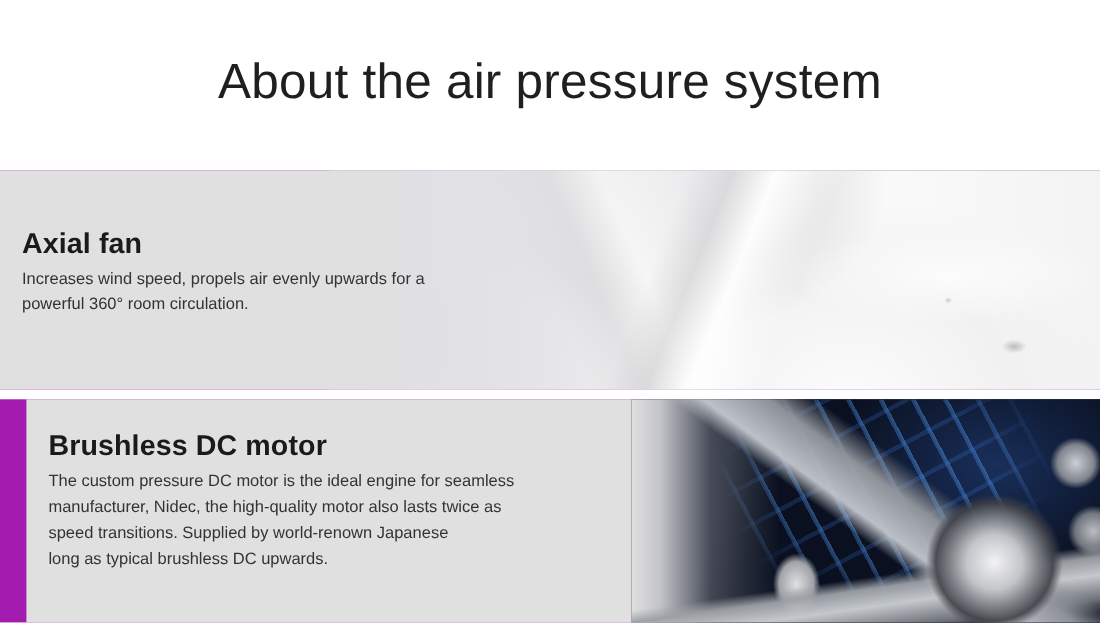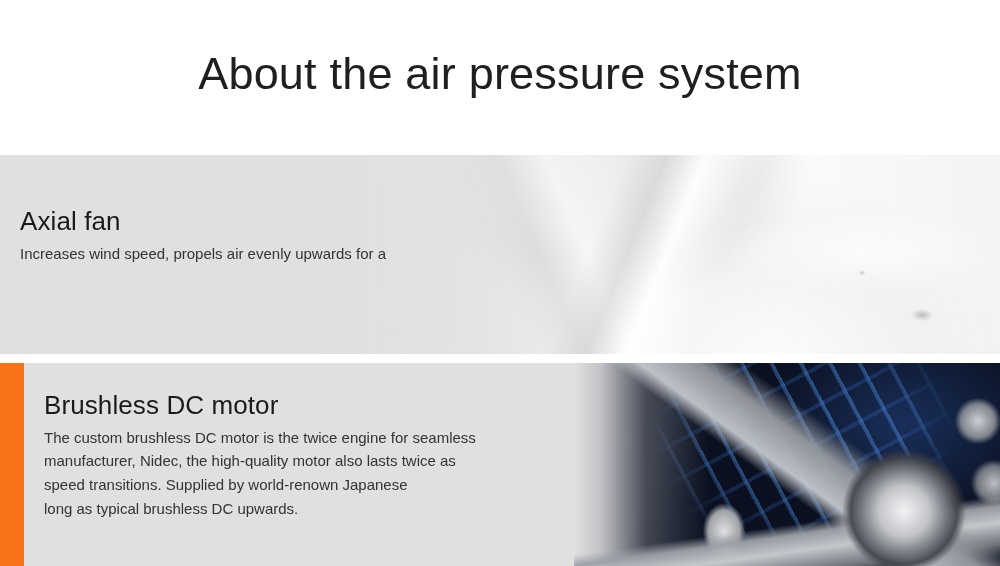--- a/index.html
+++ b/index.html
@@ -12,21 +12,21 @@
     height: 566px;
     font-family: "Liberation Sans", sans-serif;
     overflow: hidden;
     position: relative;
   }
 
   .page {
     width: 1000px;
     height: 566px;
     position: relative;
-    background: #f97316;
+    background: #a21caf;
   }
 
   
   .title-bar {
     height: 155px;
     background: #ffffff;
     display: flex;
     align-items: center;
     justify-content: center;
   }
@@ -61,21 +61,21 @@
   }
 
   .panel-text {
     position: relative;
     z-index: 5;
     padding-left: 20px;
     padding-top: 0;
   }
   .panel-heading {
     font-size: 26px;
-    font-weight: 400;
+    font-weight: 700;
     color: #1a1a1a;
     margin: 0;
     line-height: 1.1;
     letter-spacing: 0.1px;
   }
   .panel-body {
     font-size: 15px;
     font-weight: 400;
     color: #333333;
     line-height: 1.58;
@@ -185,34 +185,35 @@
   <div class="title-bar">
     <h1 class="page-title">About the air pressure system</h1>
   </div>
 
   <section class="panel panel-axial">
     <div class="panel-photo photo-fan"></div>
     <div class="panel-text">
       <h2 class="panel-heading">Axial fan</h2>
       <p class="panel-body">
         <span>Increases wind speed, propels air evenly upwards for a</span>
+        <span>powerful 360° room circulation.</span>
       </p>
     </div>
   </section>
 
   <div class="panel-gap"></div>
 
   <section class="panel panel-motor">
     <div class="panel-photo photo-motor">
       <div class="fade-left"></div>
     </div>
     <div class="panel-text">
       <h2 class="panel-heading">Brushless DC motor</h2>
       <p class="panel-body">
-        <span>The custom brushless DC motor is the twice engine for seamless</span>
+        <span>The custom pressure DC motor is the ideal engine for seamless</span>
         <span>manufacturer, Nidec, the high-quality motor also lasts twice as</span>
         <span>speed transitions. Supplied by world-renown Japanese</span>
         <span>long as typical brushless DC upwards.</span>
       </p>
     </div>
   </section>
 
 </div>
 
 </body></html>

